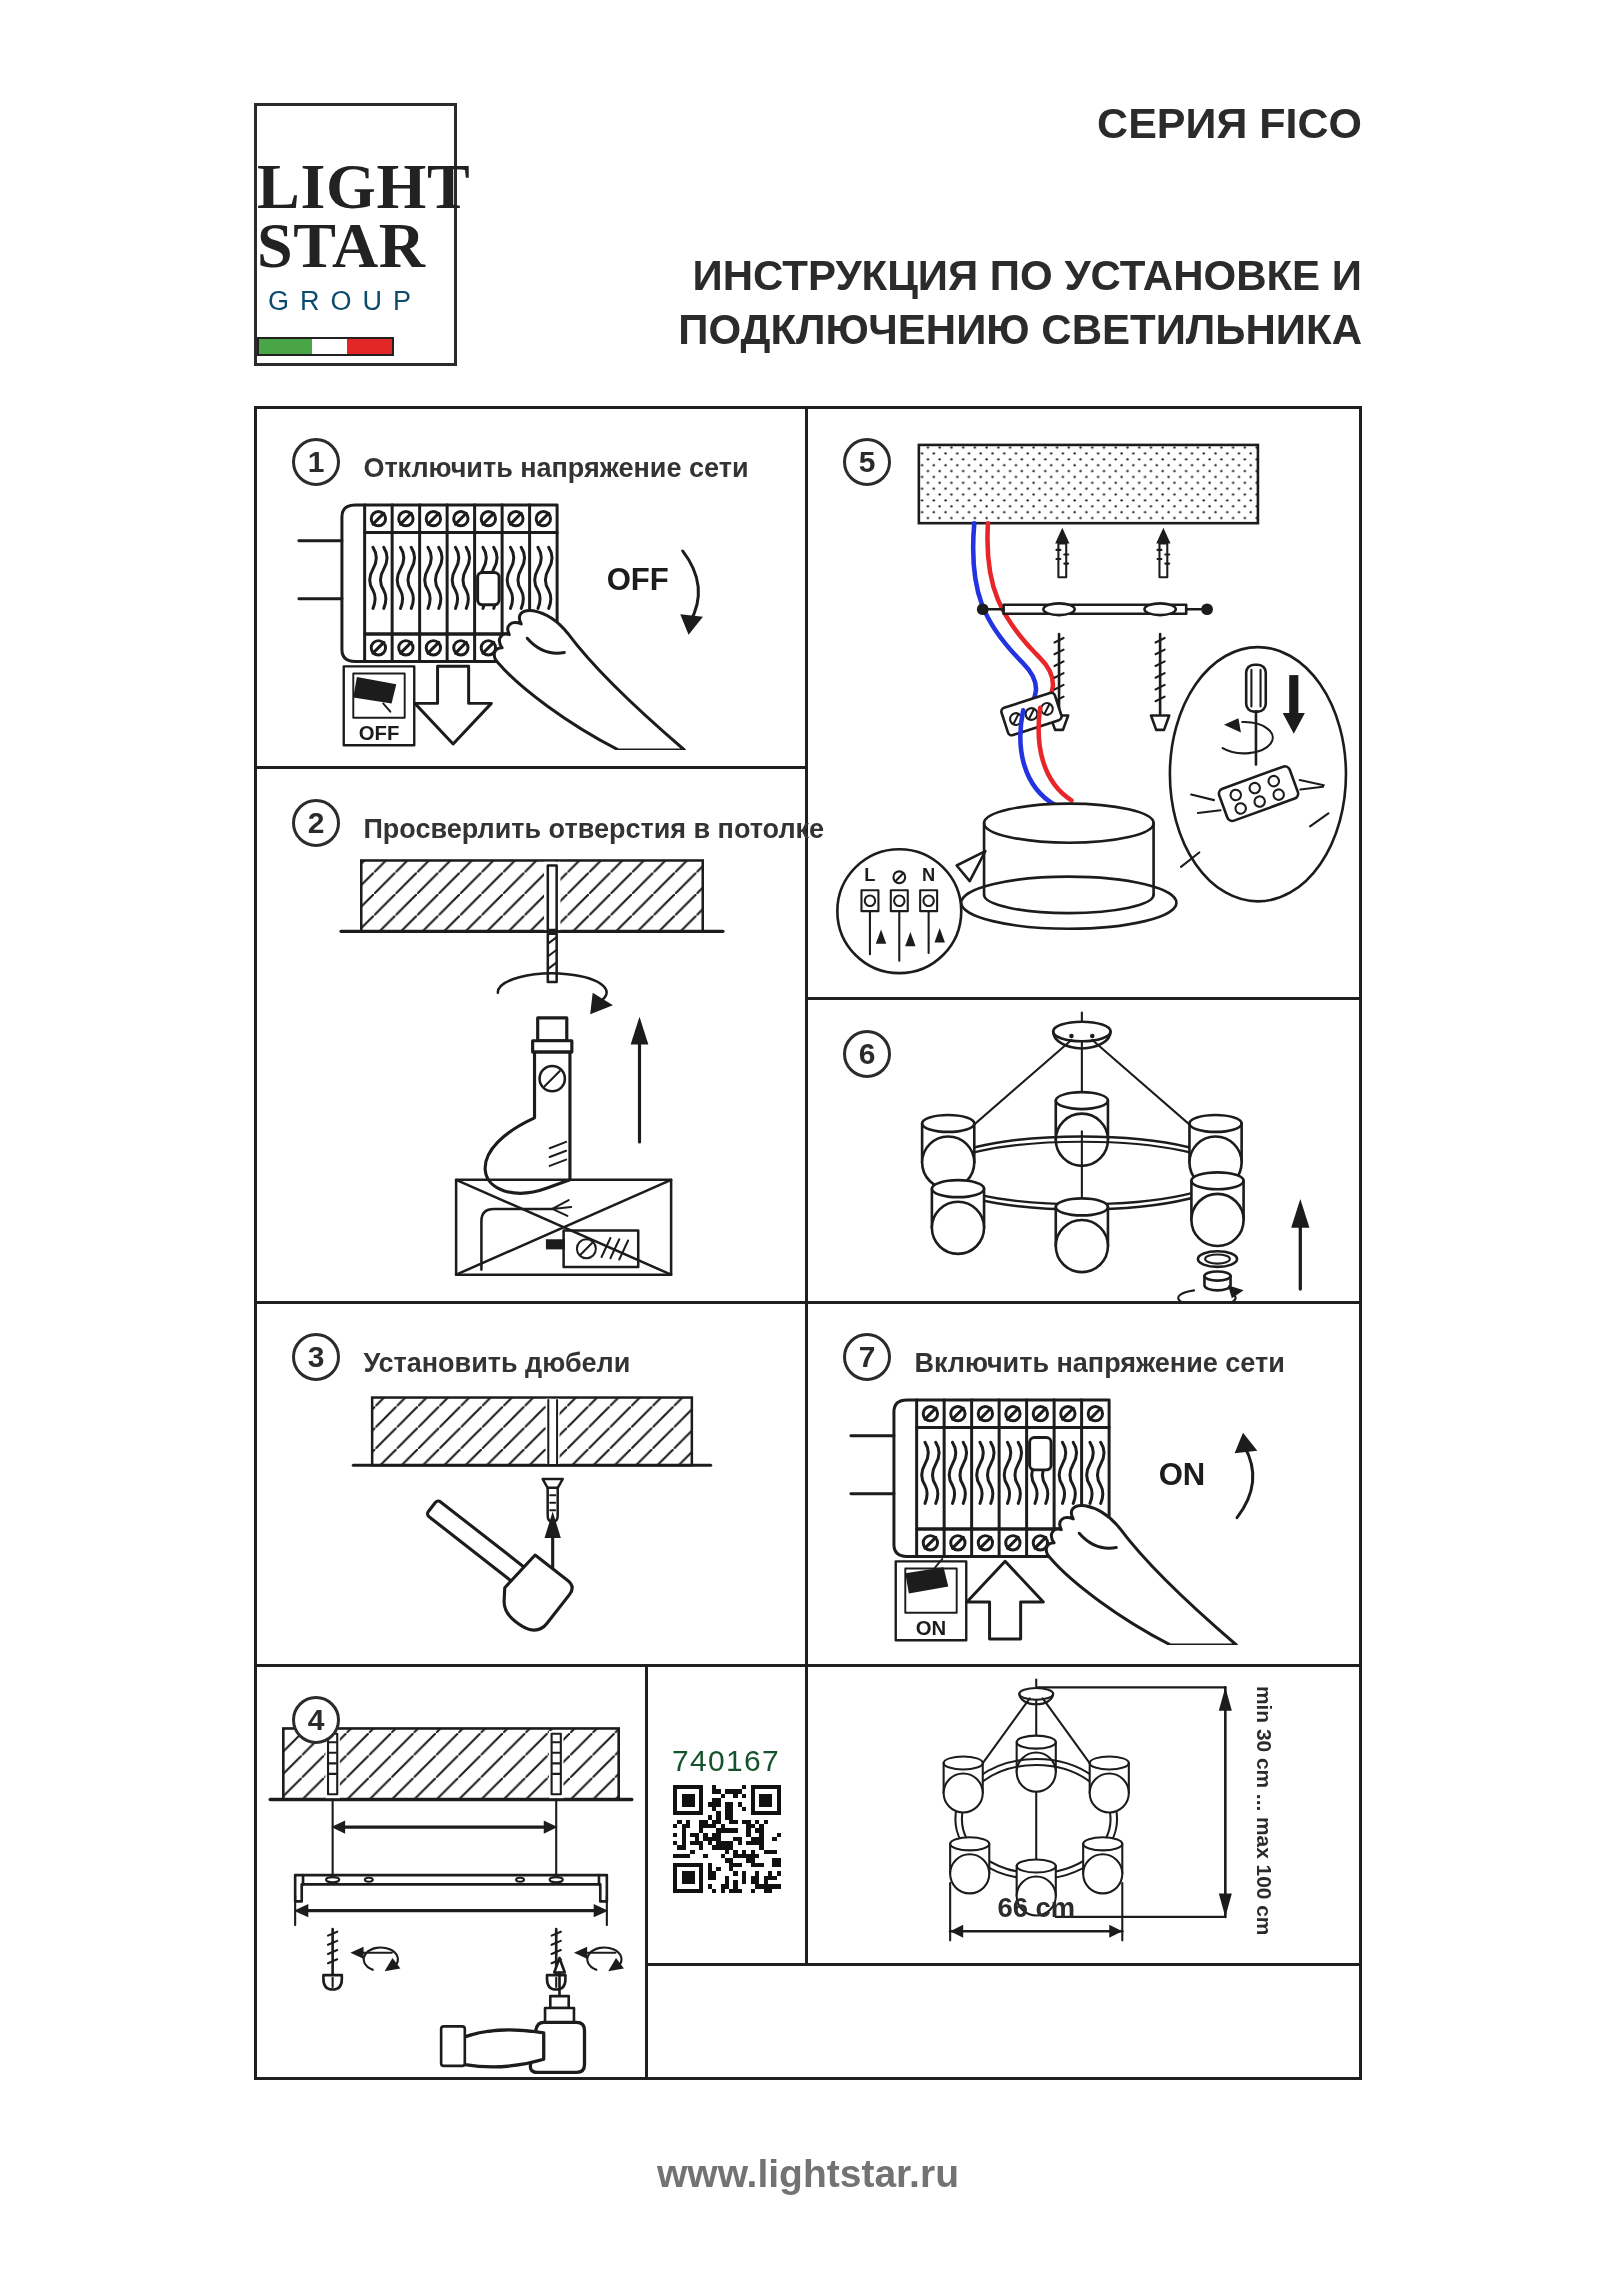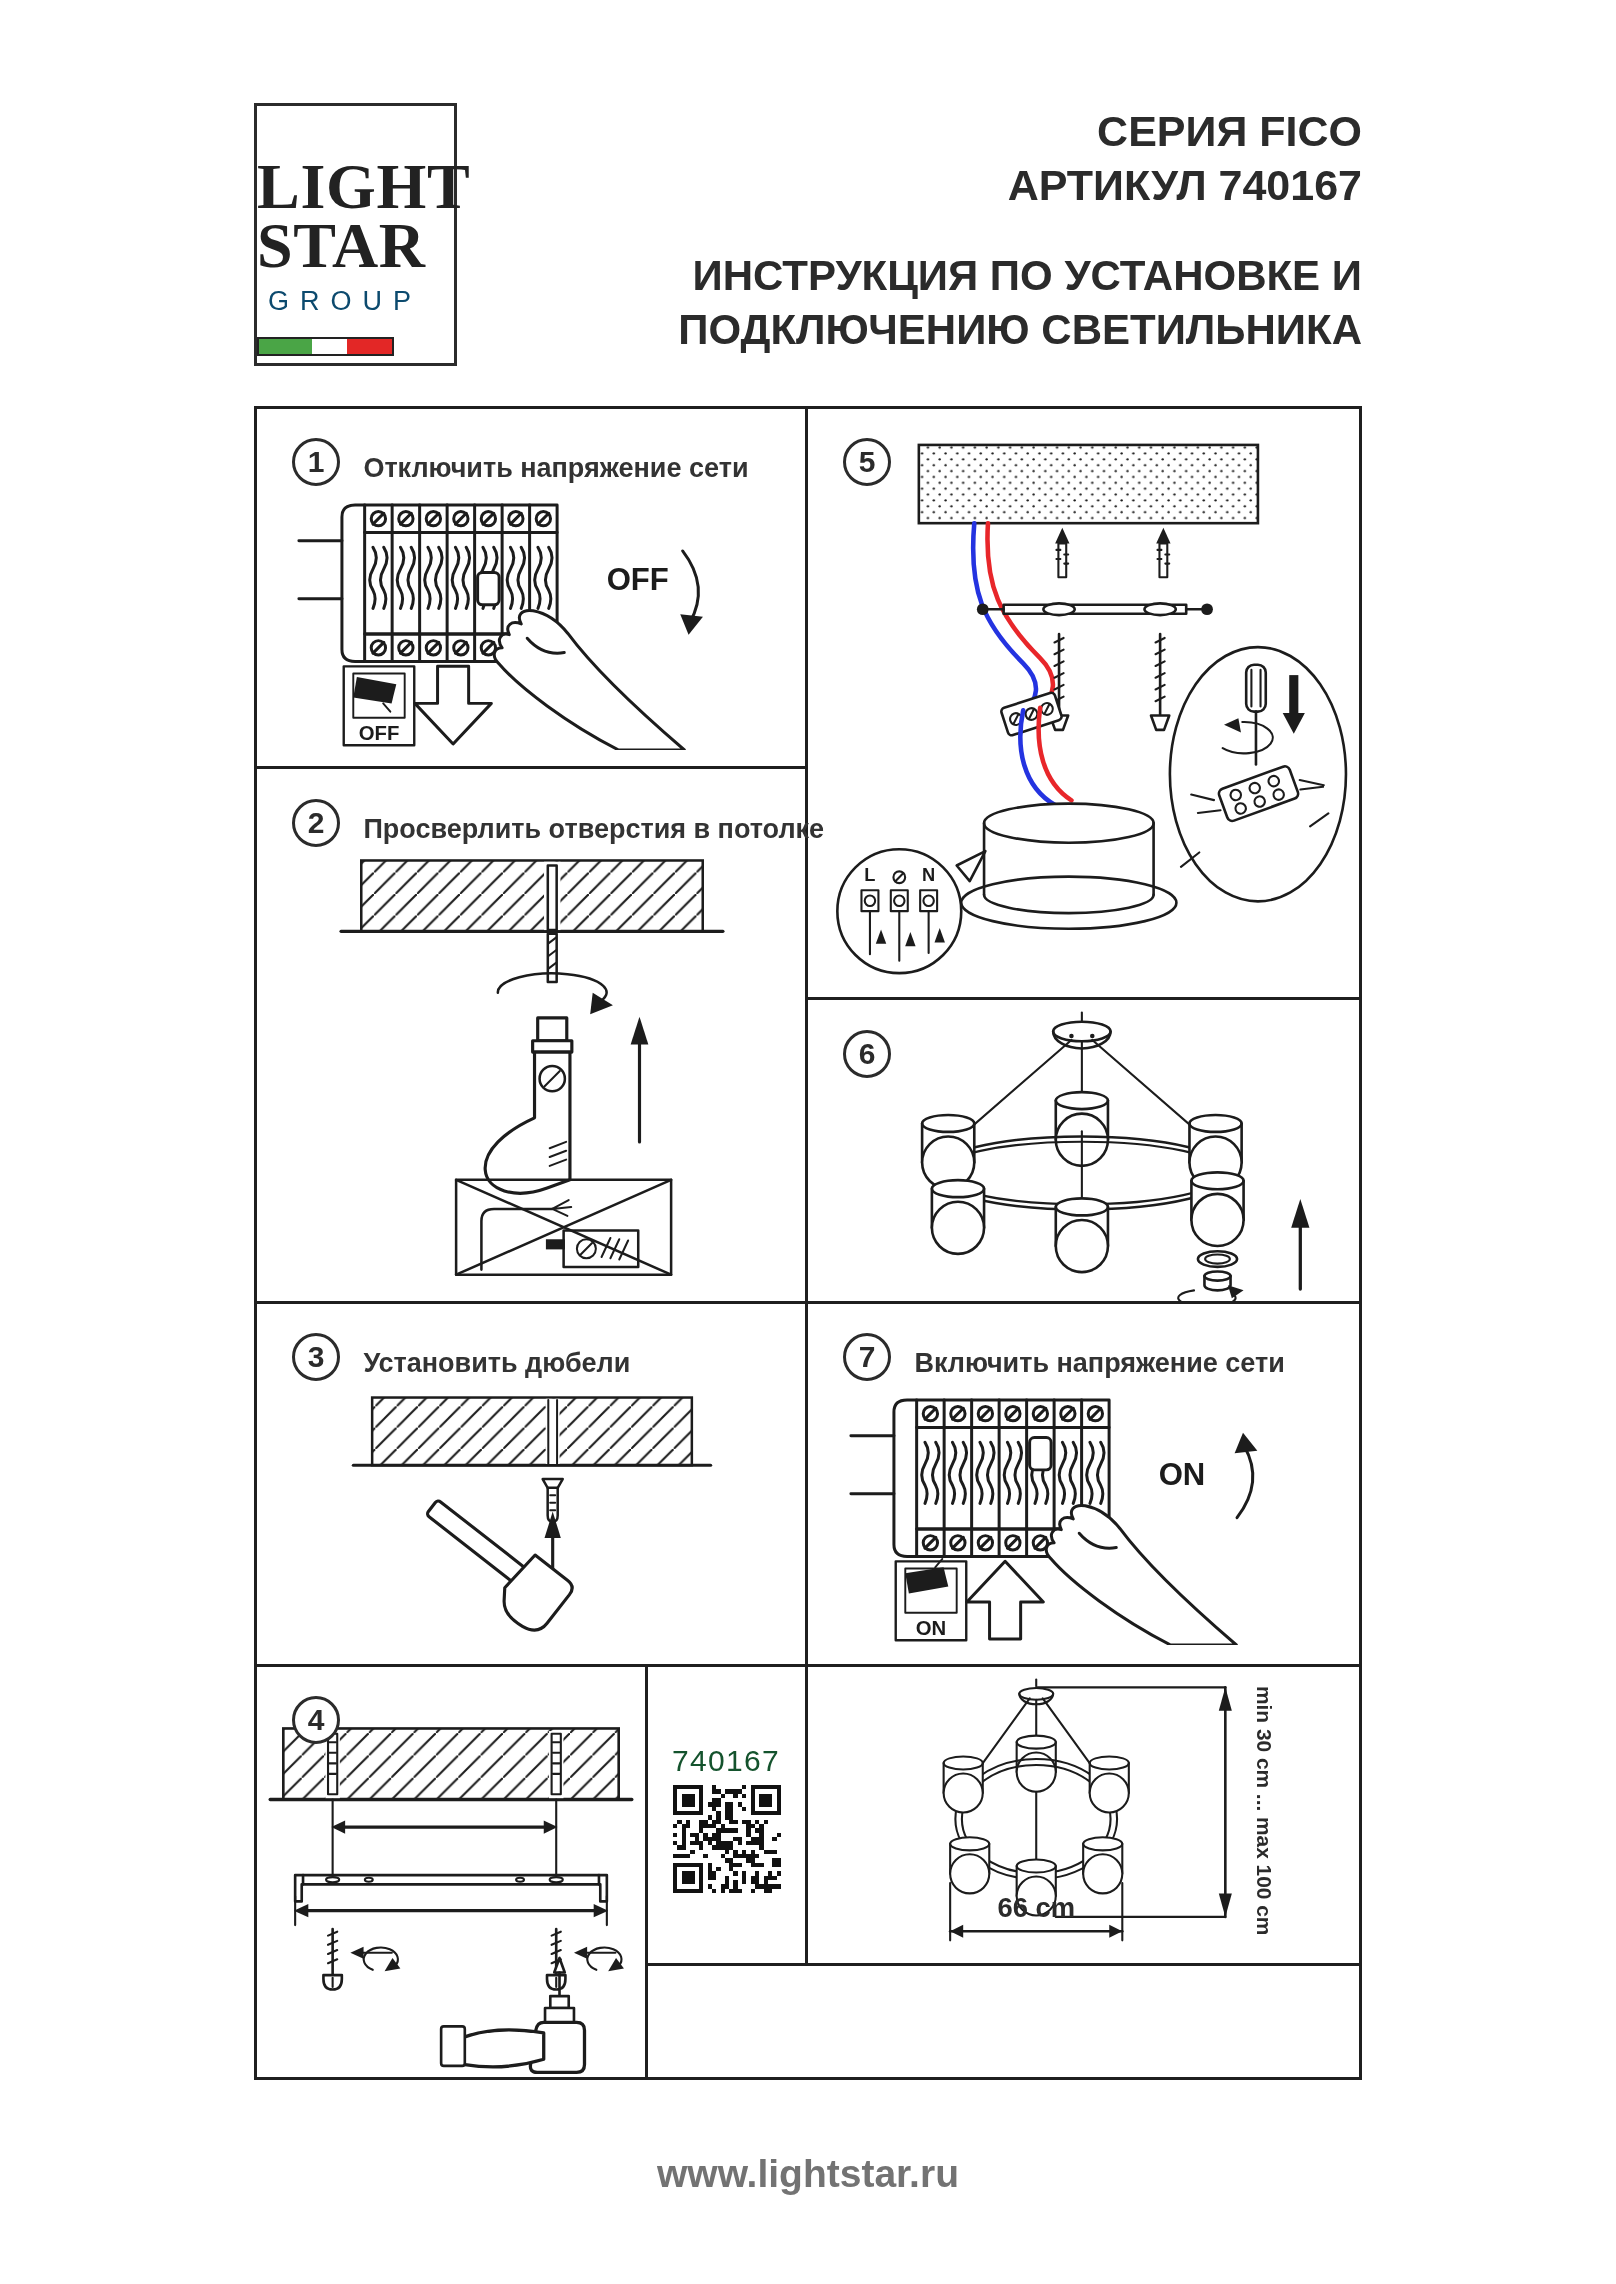--- a/index.html
+++ b/index.html
@@ -10,21 +10,21 @@
   .logo{position:absolute;left:254px;top:103px;width:203px;height:263px;border:3.9px solid #2b2b2b;
         display:flex;flex-direction:column;box-sizing:border-box;padding-top:52px;}
   .logo-word{font-family:"Liberation Serif",serif;font-weight:700;font-size:64px;line-height:.92;
              letter-spacing:0.7px;color:#222;}
   .logo-group{margin-top:10.4px;font-size:27px;letter-spacing:11px;padding-left:11px;color:#0c4a6e;}
   .flag{margin-top:19.5px;width:133px;height:15.6px;border:2px solid #222;display:flex;}
   .flag-g{width:40%;background:#4aa546;}
   .flag-w{width:26%;background:#ffffff;}
   .flag-r{width:34%;background:#e32726;}
 
-  .series{position:absolute;right:254px;top:99px;font-size:43px;font-weight:700;color:#2b2b2b;margin-top:8px;}
+  .series{position:absolute;right:254px;top:99px;font-size:43px;font-weight:700;color:#2b2b2b;}
   .article{position:absolute;right:254px;top:161px;font-size:43px;font-weight:700;color:#2b2b2b;}
   .doc-title{position:absolute;right:254px;top:249px;font-size:42px;font-weight:700;color:#2b2b2b;
              text-align:right;line-height:1.28;}
 
   
   .gl{position:absolute;background:#1f1f1f;}
 
   
   .panel{position:absolute;box-sizing:border-box;}
   .step-head{display:flex;align-items:center;gap:23.4px;padding:30px 13px 0 35px;}
@@ -68,21 +68,20 @@
     <div class="logo-word">STAR</div>
     <div class="logo-group">GROUP</div>
     <div class="flag">
       <div class="flag-g"></div>
       <div class="flag-w"></div>
       <div class="flag-r"></div>
     </div>
   </div>
 
   <div class="series">СЕРИЯ FICO</div>
-  <div class="article">АРТИКУЛ 740167</div>
   <div class="doc-title">
     <div>ИНСТРУКЦИЯ ПО УСТАНОВКЕ И</div>
     <div>ПОДКЛЮЧЕНИЮ СВЕТИЛЬНИКА</div>
   </div>
 
   <div class="gl" style="left:254px;top:406px;width:1108px;height:2.6px;"></div>
   <div class="gl" style="left:254px;top:766px;width:554px;height:2.6px;"></div>
   <div class="gl" style="left:805px;top:997px;width:557px;height:2.6px;"></div>
   <div class="gl" style="left:254px;top:1301px;width:1108px;height:2.6px;"></div>
   <div class="gl" style="left:254px;top:1664px;width:1108px;height:2.6px;"></div>

